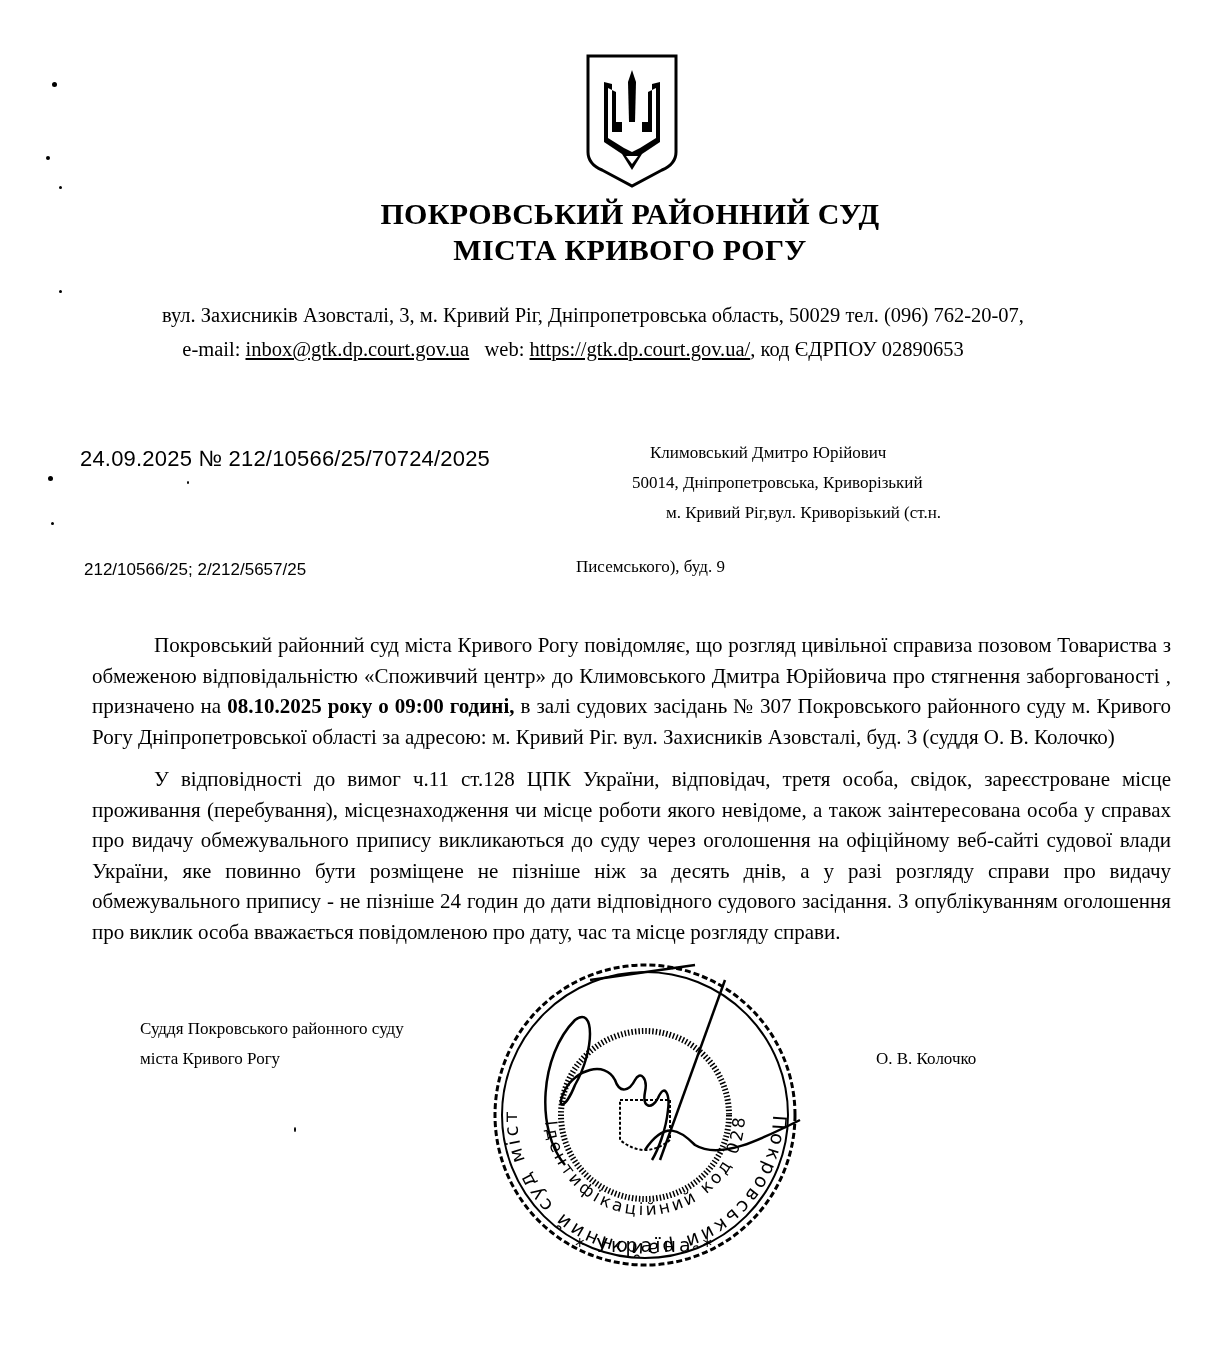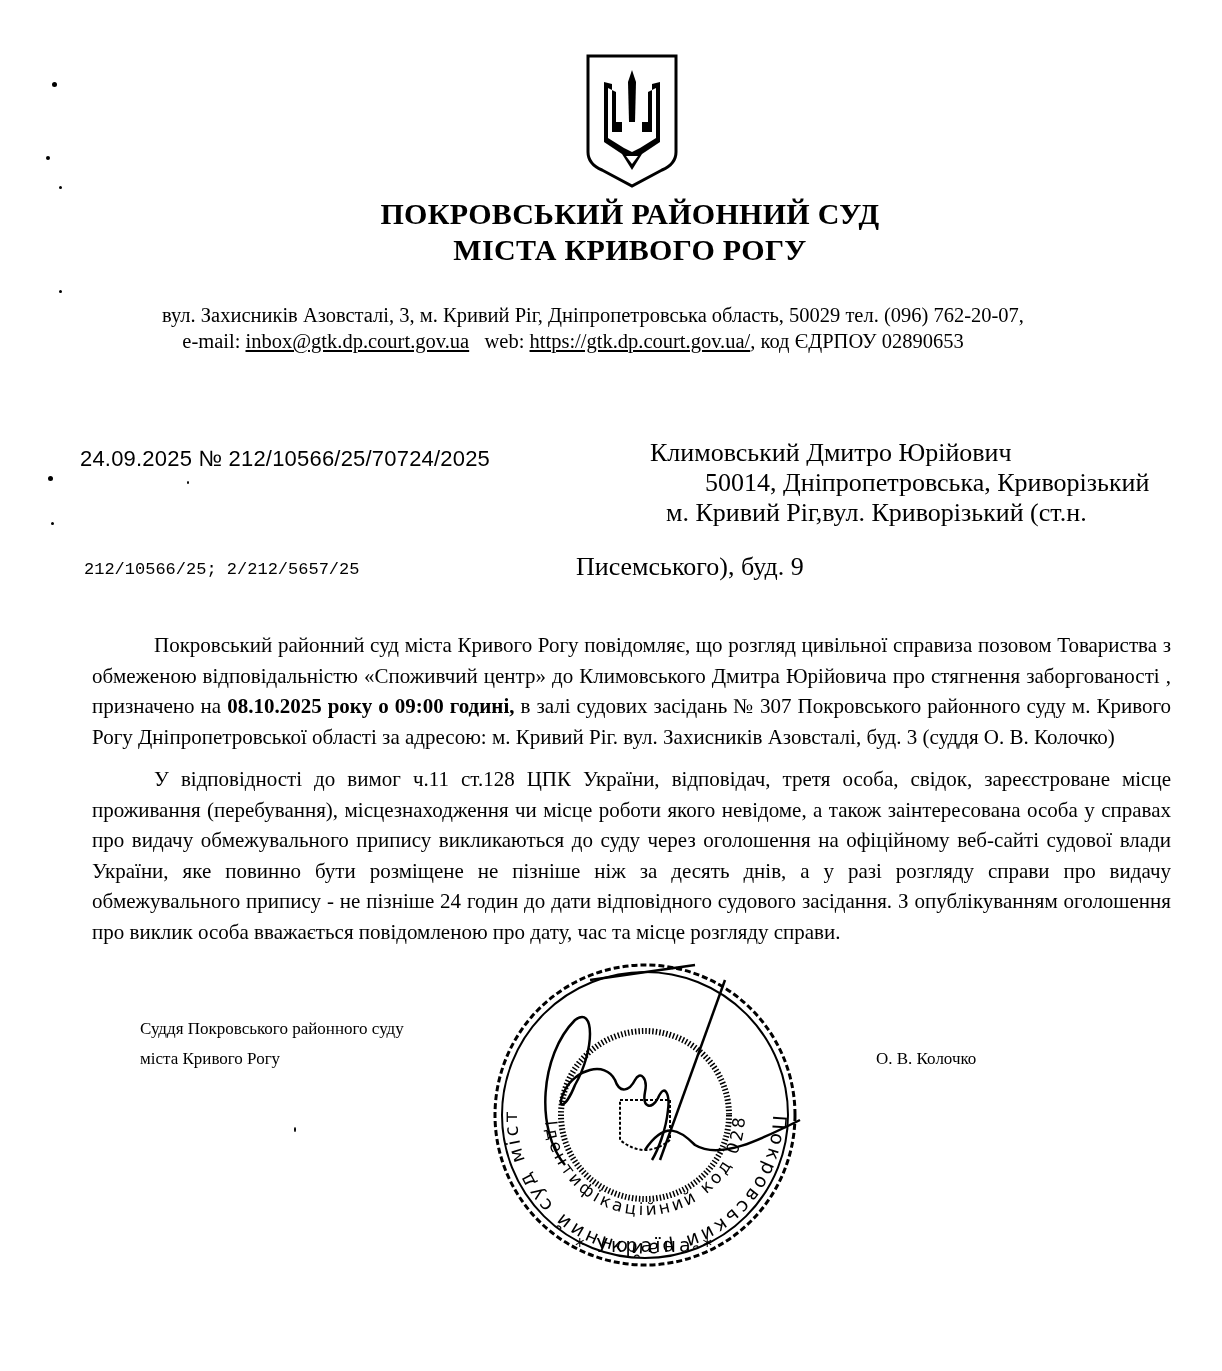--- a/index.html
+++ b/index.html
@@ -10,27 +10,27 @@
     .abs { position: absolute; }
     .crest { left: 582px; top: 52px; width: 100px; height: 138px; }
     .title {
       left: 0; width: 1222px; text-align: center; font-weight: bold;
       font-size: 30px; letter-spacing: 0.3px; line-height: 36px;
     }
     .title1 { top: 196px; padding-left: 38px; box-sizing: border-box; }
     .title2 { top: 232px; padding-left: 38px; box-sizing: border-box; }
     .addr { left: 0; width: 1146px; text-align: center; font-size: 20.5px; line-height: 26px; }
     .addr1 { top: 302px; padding-left: 40px; box-sizing: border-box; }
-    .addr2 { top: 328px; box-sizing: border-box; }
+    .addr2 { top: 336px; box-sizing: border-box; }
     .u { text-decoration: underline; }
     .ref { left: 80px; top: 446px; font-size: 22px; font-family: "Liberation Sans", sans-serif; letter-spacing: 0.2px; }
-    .case { left: 84px; top: 560px; font-size: 17px; font-family: Liberation Mono, monospace; }
-    .recip { font-size: 26px; line-height: 30px; font-family: Liberation Serif, serif; }
+    .case { left: 84px; top: 560px; font-size: 17px; font-family: Liberation Sans, sans-serif; }
+    .recip { font-size: 17px; line-height: 30px; font-family: Liberation Serif, serif; }
     .r1 { left: 650px; top: 438px; }
-    .r2 { left: 705px; top: 468px; }
+    .r2 { left: 632px; top: 468px; }
     .r3 { left: 666px; top: 498px; }
     .r4 { left: 576px; top: 528px; margin-top: 24px; }
     .body-text {
       left: 80px; width: 1103px; top: 618px; font-size: 21px; line-height: 30.5px;
       text-align: justify; font-family: "Liberation Serif", serif;
     }
     .body-text p { margin: 12px; text-indent: 62px; }
     .body-text b { font-weight: bold; }
     .sign { font-size: 17px; line-height: 30px; }
     .s1 { left: 140px; top: 1014px; }

